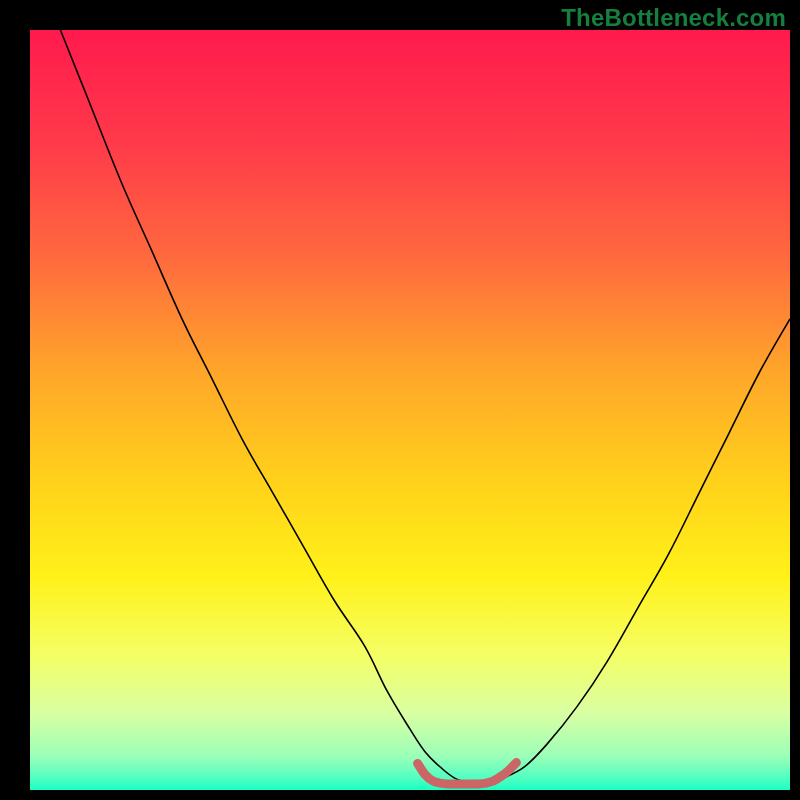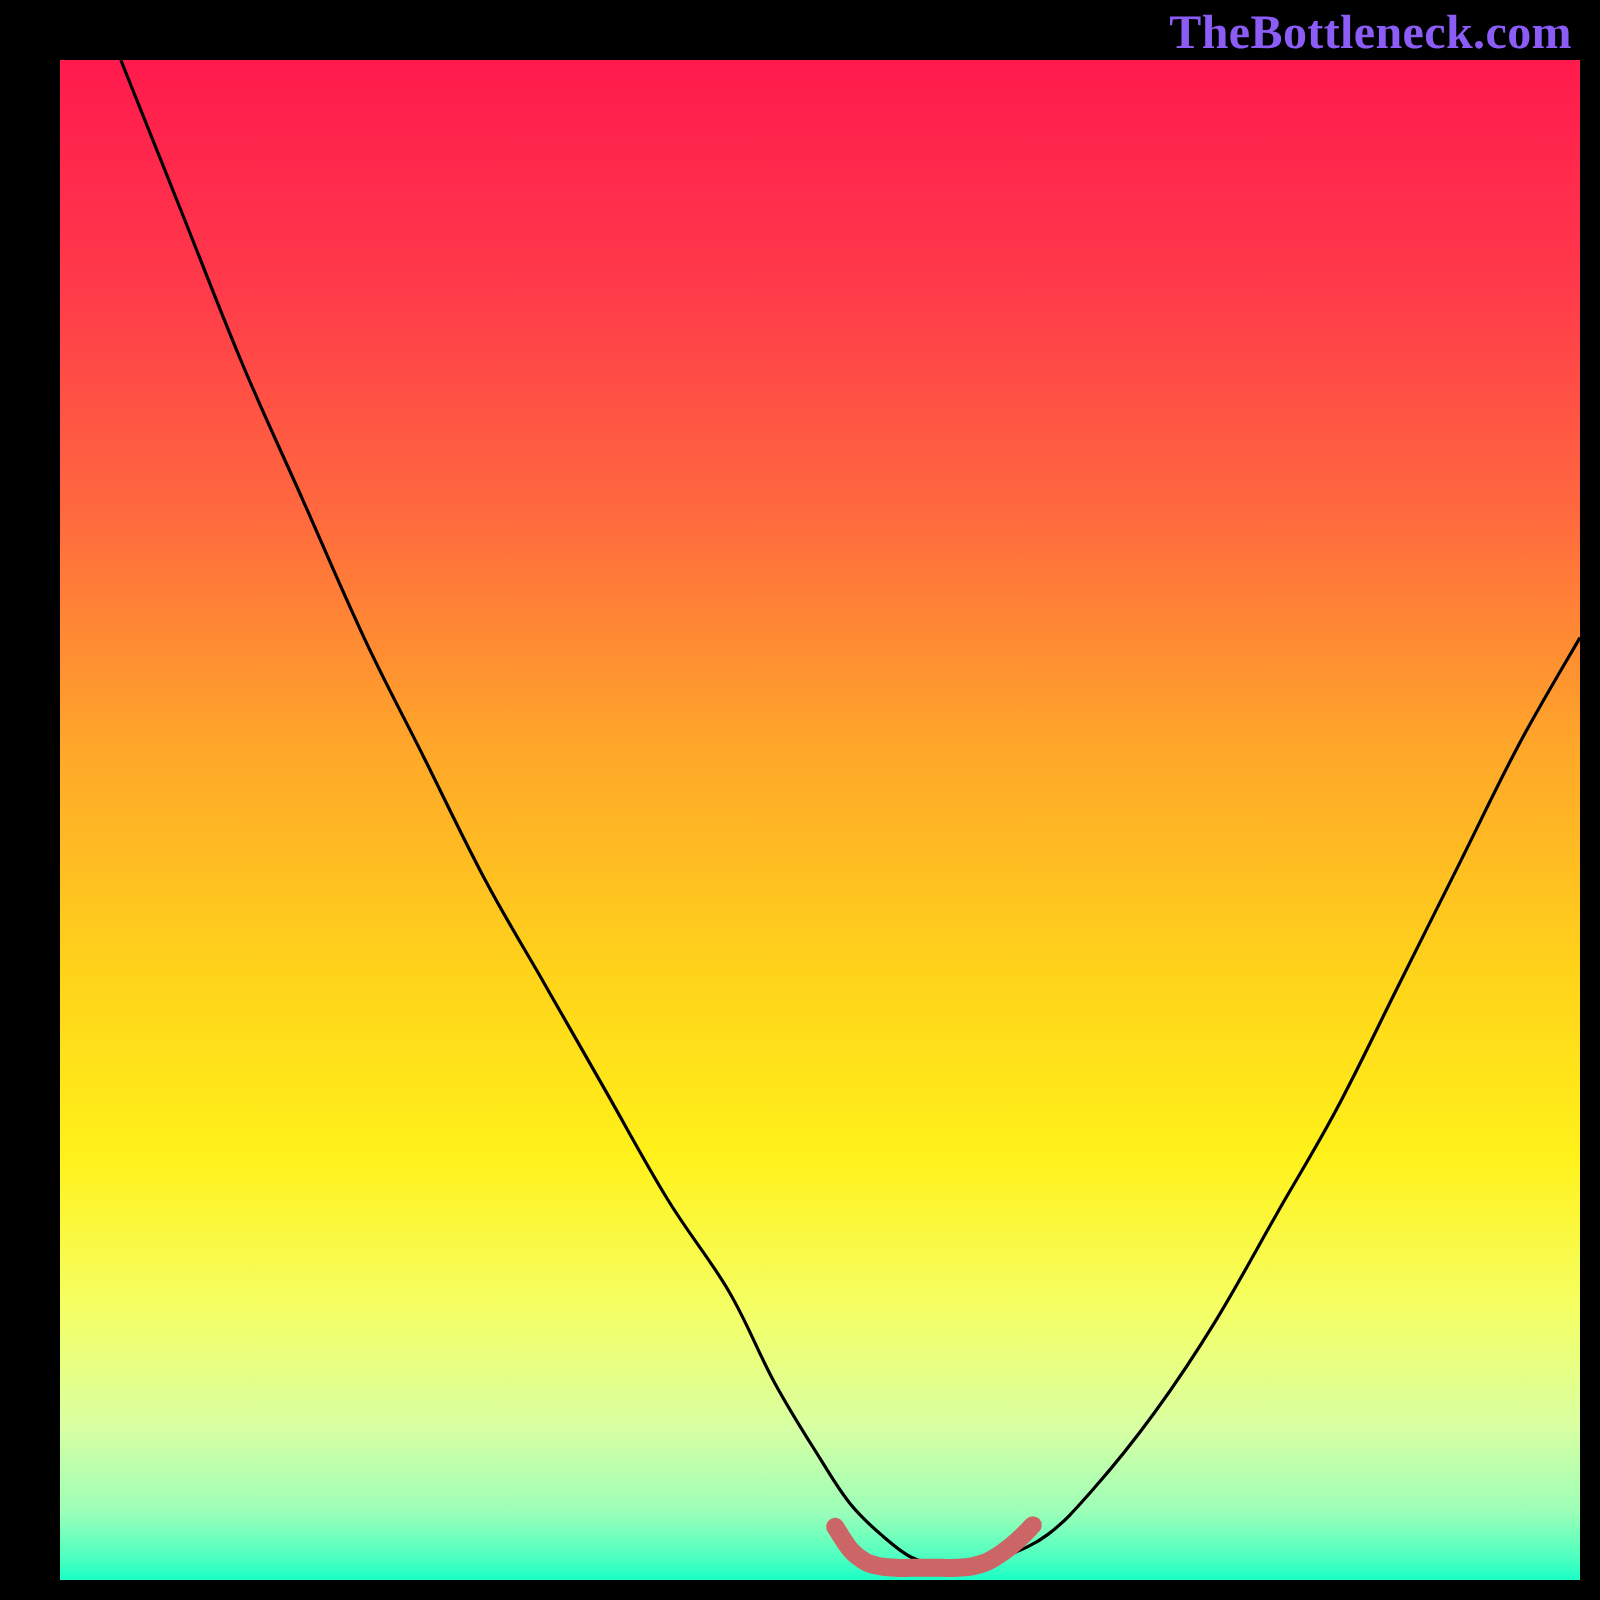--- a/index.html
+++ b/index.html
@@ -15,23 +15,23 @@
     position: relative;
     width: 800px;
     height: 800px;
   }
   .watermark {
     position: absolute;
     top: 4px;
     right: 14px;
     font-size: 24px;
     font-weight: 600;
-    color: #8b5cf6;
+    color: #15803d;
     letter-spacing: 0.2px;
-    font-family: Liberation Serif, serif;
+    font-family: Liberation Sans, sans-serif;
   }
   svg.plot {
     position: absolute;
     left: 0;
     top: 0;
   }
 </style>
 </head>
 <body>
 

